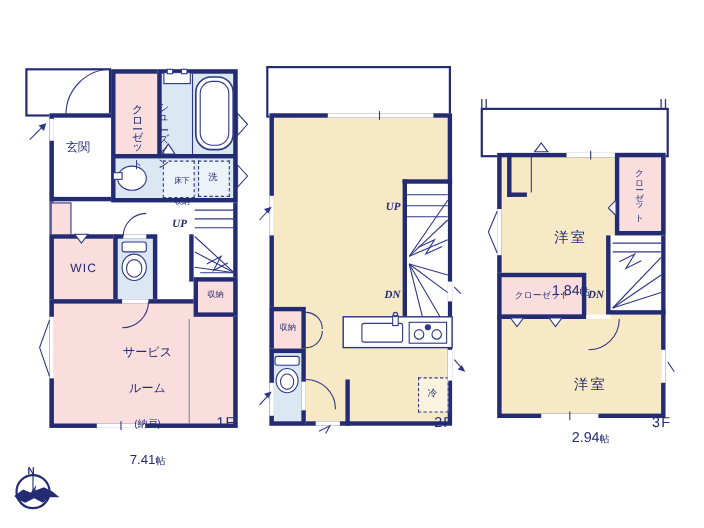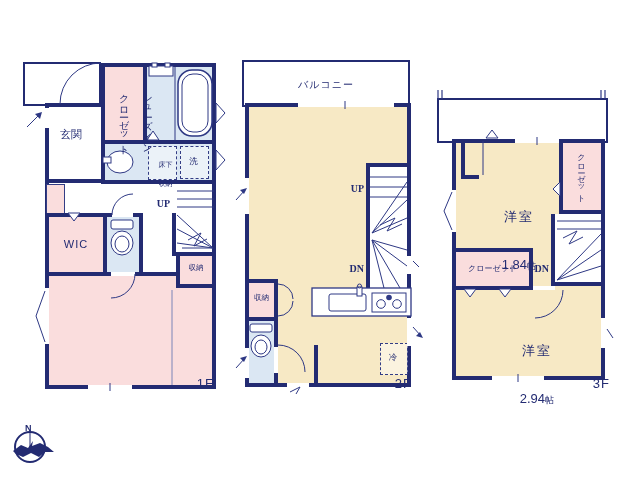--- a/index.html
+++ b/index.html
@@ -9,21 +9,21 @@
   .room{border:4px solid #232b72;}
   .thin{border-width:2px;}
   .wall{background:#232b72;}
   .win{background:#ffffff;}
   .txt{color:#232b72;line-height:1.18;white-space:pre;}
   .c-white{background:#ffffff;}
   .c-pink{background:#fadddd;}
   .c-cream{background:#f7e9c5;}
   .c-blue{background:#dbe7f3;}
   .vtext{writing-mode:vertical-rl;letter-spacing:1px;}
-  .updn{font-family:"Liberation Serif","DejaVu Serif",serif;font-weight:bold;
+  .updn{font-family:"Liberation Serif","DejaVu Serif",serif;font-style:italic;font-weight:bold;
         font-size:10px;color:#232b72;}
   .flabel{font-size:13px;letter-spacing:1px;color:#232b72;font-weight:500;text-align:right;}
   .dash{border:1px dashed #333d85;background:rgba(255,255,255,0.45);}
   svg{position:absolute;left:0;top:0;z-index:5;pointer-events:none;}
   .z1{z-index:1}.z2{z-index:2}.z3{z-index:3}.z4{z-index:4}.z6{z-index:6}
   .ctr{display:flex;align-items:center;justify-content:center;text-align:center;}
 </style>
 </head>
 <body>
 
@@ -57,41 +57,46 @@
     <span>クローゼット</span>
   </div>
   <div class="txt z6" style="left:148px;top:150px;width:27px;font-size:7px;text-align:center;line-height:1.4;">
     <span>床下</span><br>
     <span>収納</span>
   </div>
   <div class="txt z6" style="left:180px;top:156px;width:27px;font-size:8.5px;text-align:center;">洗</div>
   <div class="txt z6" style="left:45px;top:238px;width:62px;font-size:11px;text-align:center;letter-spacing:1px;">WIC</div>
   <div class="txt updn z6" style="left:144px;top:198px;width:26px;text-align:right;">UP</div>
   <div class="txt z6" style="left:176px;top:264px;width:40px;font-size:7.5px;text-align:center;">収納</div>
+  <div class="txt z6" style="left:52px;top:298px;width:152px;text-align:center;font-size:11px;line-height:1.45;">
+    <span>サービス</span><br>
+    <span>ルーム</span><br>
+    <span style="font-size:9px;">(納戸)</span><br>
+    <span style="font-size:12px;"><span>7.41</span><span style="font-size:9px;">帖</span></span>
+  </div>
   <div class="txt flabel z6" style="left:186px;top:376px;width:28px;">1F</div>
 
   <div class="room c-white thin z1" style="left:242px;top:60px;width:168px;height:47px;border-width:2px;"></div>
   <div class="room c-cream z2" style="left:245px;top:103px;width:166px;height:284px;"></div>
   <div class="c-white z2" style="position:absolute;left:370px;top:167px;width:37px;height:123px;background:#fff;"></div>
   <div class="wall z3" style="left:366px;top:163px;width:45px;height:4px;"></div>
   <div class="wall z3" style="left:366px;top:163px;width:4px;height:127px;"></div>
   <div class="room c-pink z3" style="left:245px;top:279px;width:33px;height:42px;"></div>
   <div class="room c-blue z3" style="left:245px;top:317px;width:33px;height:70px;"></div>
   <div class="wall z3" style="left:314px;top:345px;width:4px;height:42px;"></div>
   <div class="dash z3 ctr" style="position:absolute;left:380px;top:343px;width:26px;height:30px;"></div>
 
   <div class="win z4" style="left:298px;top:103px;width:96px;height:4px;"></div>
   <div class="win z4" style="left:245px;top:178px;width:4px;height:36px;"></div>
   <div class="win z4" style="left:245px;top:348px;width:4px;height:30px;"></div>
   <div class="win z4" style="left:407px;top:318px;width:4px;height:28px;"></div>
   <div class="win z4" style="left:407px;top:256px;width:4px;height:18px;"></div>
   <div class="win z4" style="left:274px;top:347px;width:4px;height:26px;"></div>
   <div class="win z4" style="left:287px;top:383px;width:22px;height:4px;"></div>
 
-  <div class="txt z6" style="left:242px;top:79px;width:168px;text-align:center;font-size:10px;letter-spacing:1px;">バルコニー</div>
   <div class="txt updn z6" style="left:340px;top:183px;width:24px;text-align:right;">UP</div>
   <div class="txt updn z6" style="left:340px;top:263px;width:24px;text-align:right;">DN</div>
   <div class="txt z6" style="left:245px;top:294px;width:33px;font-size:7.5px;text-align:center;">収納</div>
   <div class="txt z6" style="left:380px;top:352px;width:26px;font-size:8.5px;text-align:center;">冷</div>
   <div class="txt flabel z6" style="left:384px;top:376px;width:28px;">2F</div>
 
   <div class="room c-white thin z1" style="left:437px;top:98px;width:171px;height:45px;border-width:2px;"></div>
   <div class="room c-cream z2" style="left:452px;top:139px;width:153px;height:241px;"></div>
   <div class="room c-pink z3" style="left:559px;top:139px;width:46px;height:75px;"></div>
   <div class="c-white z2" style="position:absolute;left:555px;top:214px;width:46px;height:68px;background:#fff;"></div>

